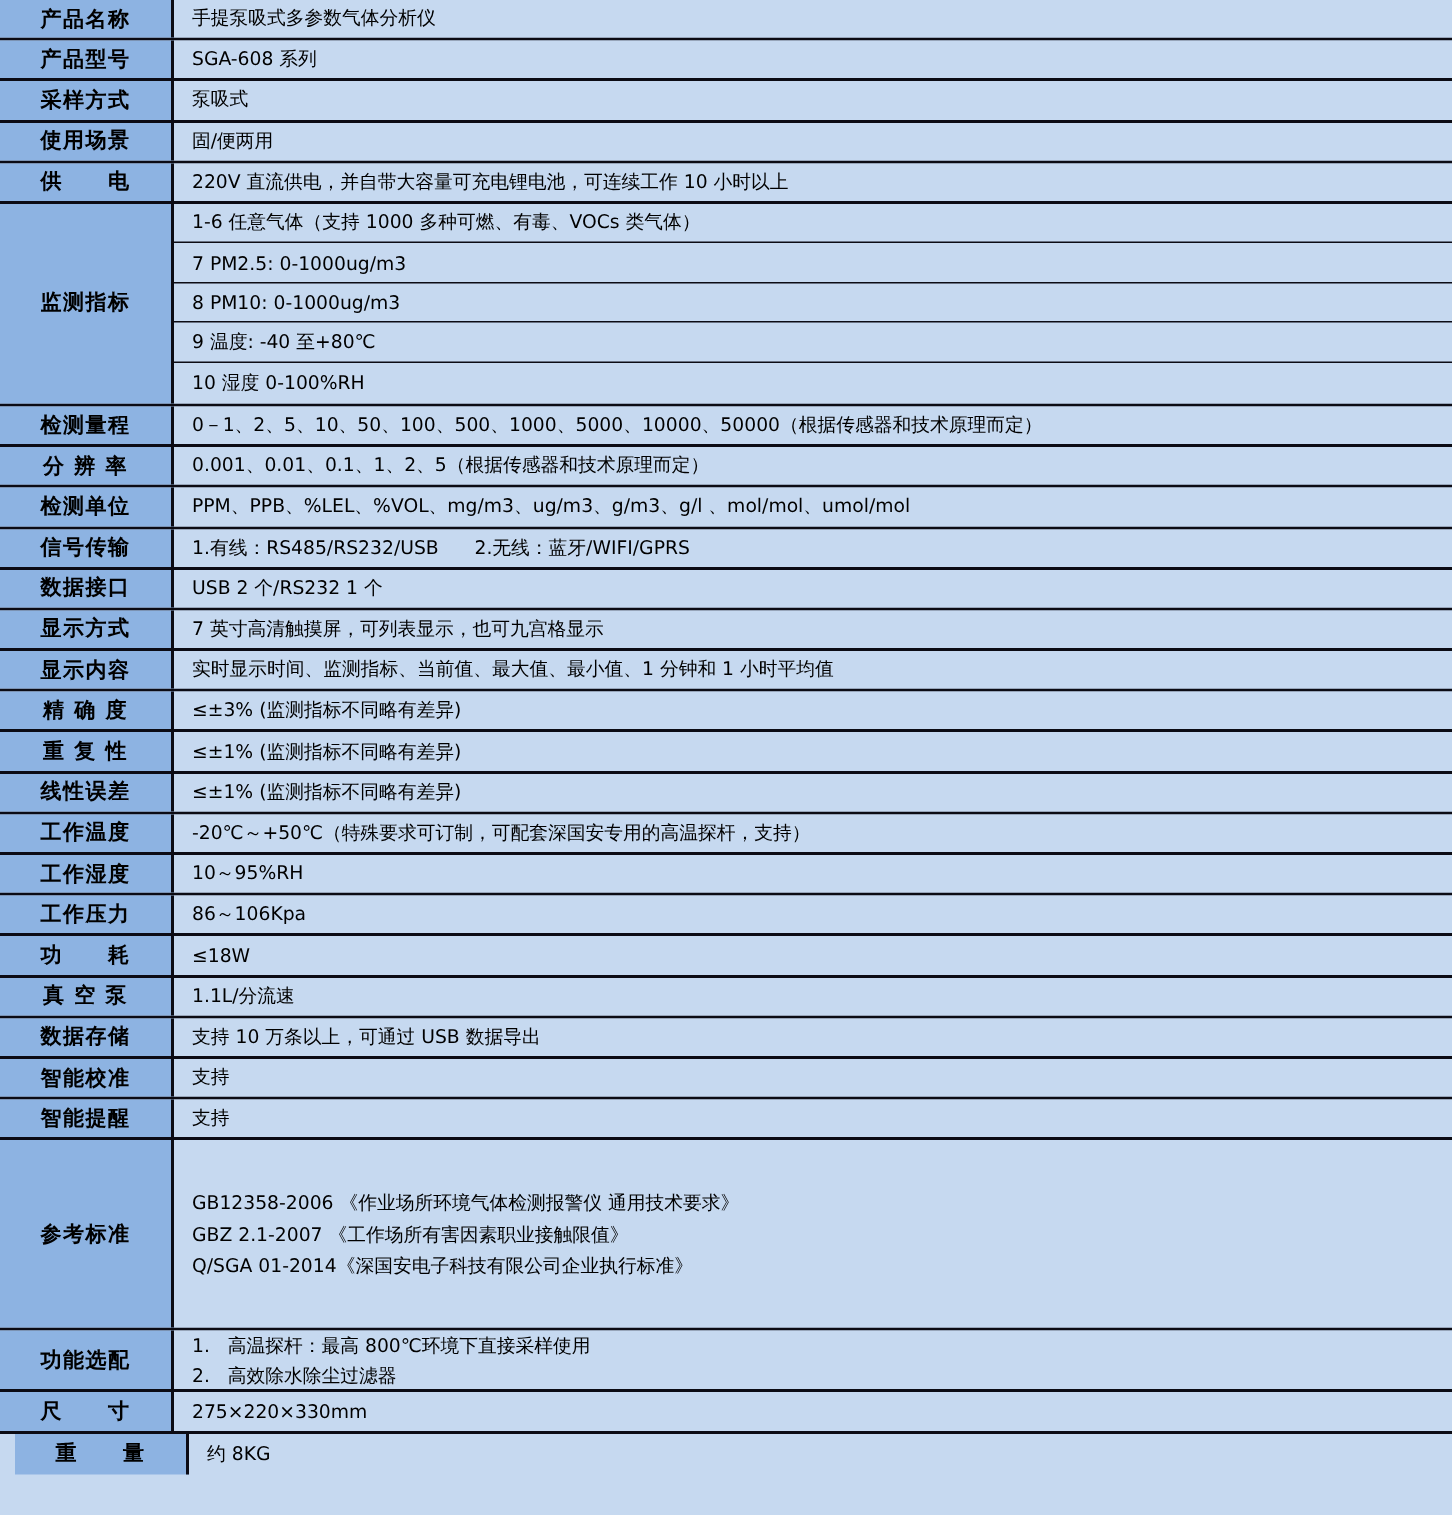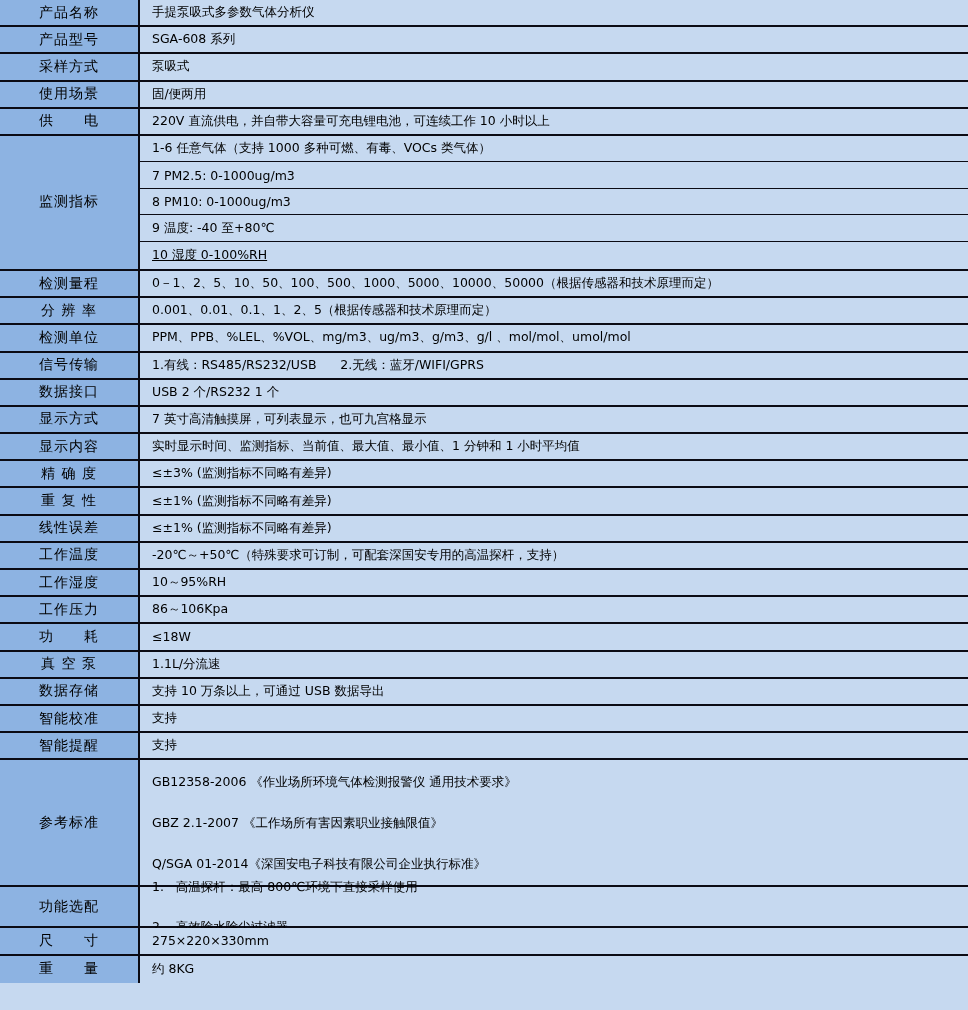--- a/index.html
+++ b/index.html
@@ -20,30 +20,30 @@
     flex-direction:column;
     width:968px;
     height:1010px;
     overflow:hidden;
   }
   .row{
     display:flex;
     border-bottom:2px solid var(--border);
     flex-shrink:0;
   }
-  .row:last-child{ border-bottom:none; }
+  .row:last-child{ border-bottom:none;padding-left:10px; }
   .label{
-    width:140px;
+    width:116px;
     flex-shrink:0;
     background:var(--label-bg);
     border-right:2px solid var(--border);
     display:flex;
     align-items:center;
     justify-content:center;
-    font-weight:normal;
+    font-weight:bold;
     font-size:14px;
     letter-spacing:1px;
     white-space:pre;
     text-align:center;
   }
   .value{
     flex:1;
     background:var(--value-bg);
     display:flex;
     align-items:center;
@@ -64,29 +64,28 @@
   }
   .subcell{
     height:26.6px;
     border-bottom:1px solid var(--border);
     display:flex;
     align-items:center;
     padding-left:12px;
     font-size:12.5px;
     white-space:pre;
   }
-  .subcell:last-child{ border-bottom:none; height:27px;text-decoration:underline; }
+  .subcell:last-child{ border-bottom:none; height:27px; }
   .multiline{
     flex:1;
     background:var(--value-bg);
     display:flex;
     flex-direction:column;
     justify-content:center;
     padding-left:12px;
-    gap:20px;
   }
   .ref-line{
     line-height:21px;
     font-size:12.5px;
     white-space:pre;
   }
   .opt-line{
     line-height:19.5px;
     font-size:12.5px;
     white-space:pre;

